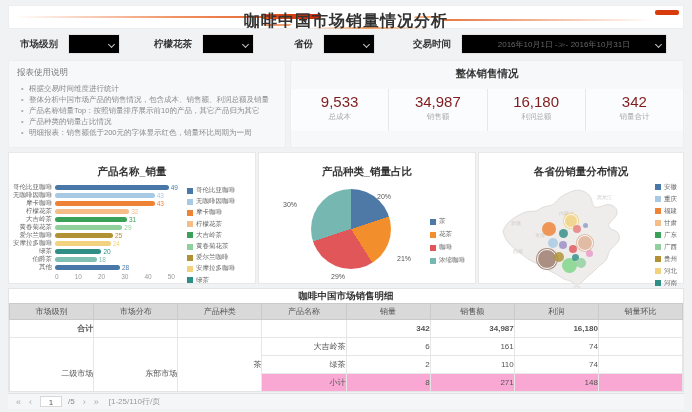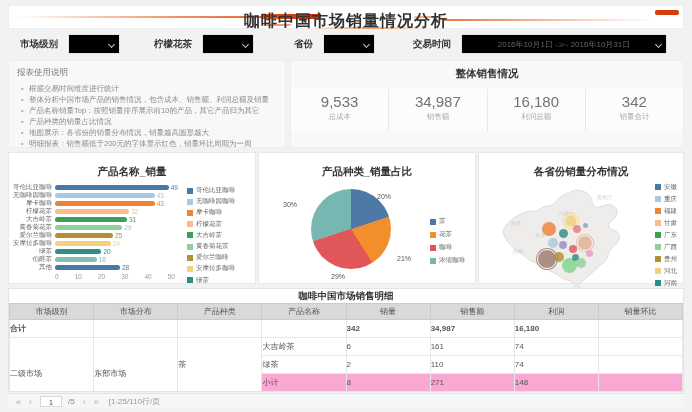--- a/index.html
+++ b/index.html
@@ -33,21 +33,21 @@
   .notes-title { font-size:8.5px; color:#777; margin-bottom:4px; }
   .notes-list { list-style:none; }
   .notes-list li { font-size:7.5px; color:#8a8a8a; line-height:11px; padding-left:12px; position:relative; }
   .notes-list li::before { content:"•"; position:absolute; left:4px; color:#aaa; }
 
   .kpi-panel { position:absolute; left:290px; top:60px; width:394px; height:88px; background:#f7f8f9; border:1px solid #eeeeef; }
   .kpi-title { text-align:center; font-size:10.5px; font-weight:bold; color:#333; margin-top:6px; }
   .kpi-row { display:flex; margin-top:8px; height:42px; background:#fbfcfd; }
   .kpi-cell { flex:1; text-align:center; border-left:1px solid #e6e8ea; padding-top:4px; }
   .kpi-cell:first-child { border-left:none; }
-  .kpi-value { font-size:15px; color:#737373; }
+  .kpi-value { font-size:15px; color:#7f1d1d; }
   .kpi-label { font-size:7.5px; color:#a8a8a8; margin-top:2px; }
 
   
   .chart-panel { position:absolute; top:152px; height:132px; background:#fff; border:1px solid #e8e8e8; }
   .bar-panel { left:8px; width:248px; }
   .pie-panel { left:258px; width:218px; }
   .map-panel { left:478px; width:206px; }
   .chart-title { text-align:center; font-size:10.5px; font-weight:bold; color:#333; margin-top:12px; }
 
   
@@ -77,21 +77,21 @@
   .bubble { position:absolute; border-radius:50%; opacity:.82; }
   .bubble.ring { border:1px solid #fff; }
   .map-legend { position:absolute; right:6px; top:2px; }
   .map-legend .lgd-item { height:12px; }
 
   
   .table-wrap { position:absolute; left:8px; top:288px; width:676px; height:104px; background:#fff; border:1px solid #e4e4e4; overflow:hidden; }
   .table-title { height:14px; line-height:14px; text-align:center; font-size:9.5px; font-weight:bold; color:#333; }
   table.detail { width:100%; border-collapse:collapse; table-layout:fixed; }
   table.detail th { height:16px; background:#d9d9d9; border:1px solid #cacaca; font-size:8px; color:#555; font-weight:normal; }
-  table.detail td { height:18px; border:1px solid #e6e6e6; font-size:8px; color:#555; text-align:left; background:#fff; }
+  table.detail td { height:18px; border:1px solid #e6e6e6; font-size:8px; color:#555; text-align:right; background:#fff; }
   td.groupcell { background:#fbfbfb; }
   td.bold { font-weight:bold; color:#222; }
   tr.subtotal td { background:#f9a8d4; }
   td.red { color:#e03c3c; }
 
   
   .pager { position:absolute; left:8px; top:393px; width:676px; height:16px; background:#f5f6f7; border-top:1px solid #e2e2e2; display:flex; align-items:center; font-size:9px; color:#aaa; }
   .pg-btn { margin-left:8px; cursor:pointer; }
   .pg-input { width:22px; height:11px; background:#fff; border:1px solid #d8d8d8; text-align:center; font-size:8px; color:#555; line-height:11px; margin-left:8px; }
   .pg-total { margin-left:6px; color:#888; font-size:8px; }
@@ -139,21 +139,20 @@
     </div>
   </div>
 
   <div class="notes-panel">
     <div class="notes-title">报表使用说明</div>
     <ul class="notes-list">
         <li>根据交易时间维度进行统计</li>
         <li>整体分析中国市场产品的销售情况，包含成本、销售额、利润总额及销量</li>
         <li>产品名称销量Top：按照销量排序展示前10的产品，其它产品归为其它</li>
         <li>产品种类的销量占比情况</li>
-        <li>地图展示：各省份的销量分布情况，销量越高圆形越大</li>
         <li>明细报表：销售额低于200元的字体显示红色，销量环比周期为一周</li>
       </ul>
   </div>
 
   <div class="kpi-panel">
     <div class="kpi-title">整体销售情况</div>
     <div class="kpi-row">
         <div class="kpi-cell">
           <div class="kpi-value">9,533</div>
           <div class="kpi-label">总成本</div>

